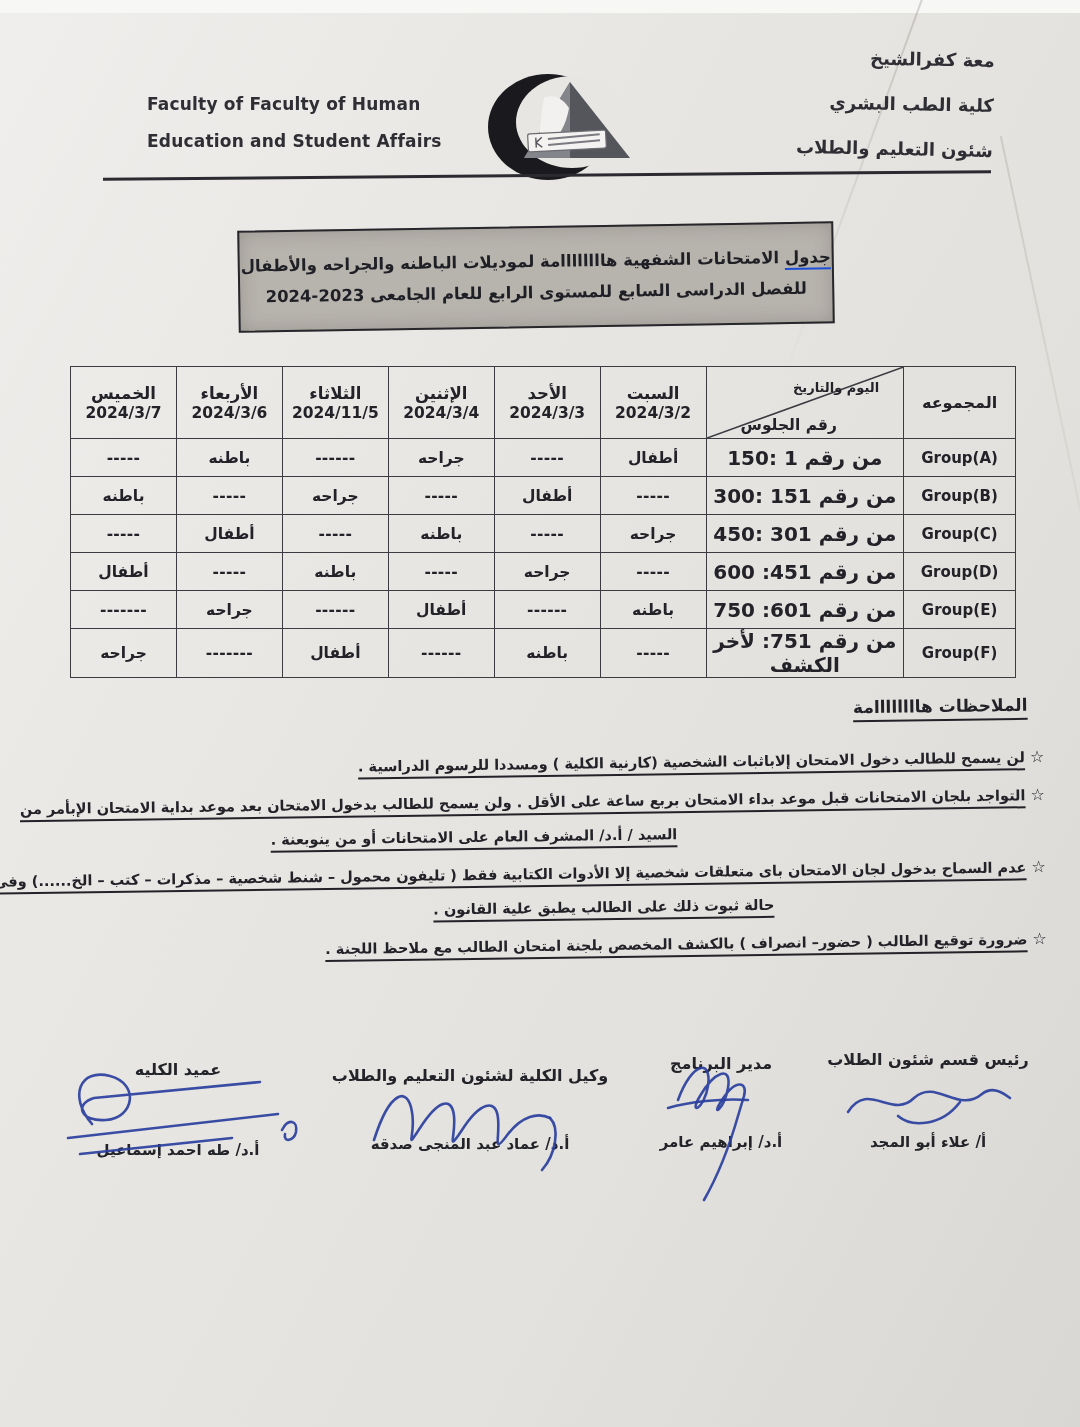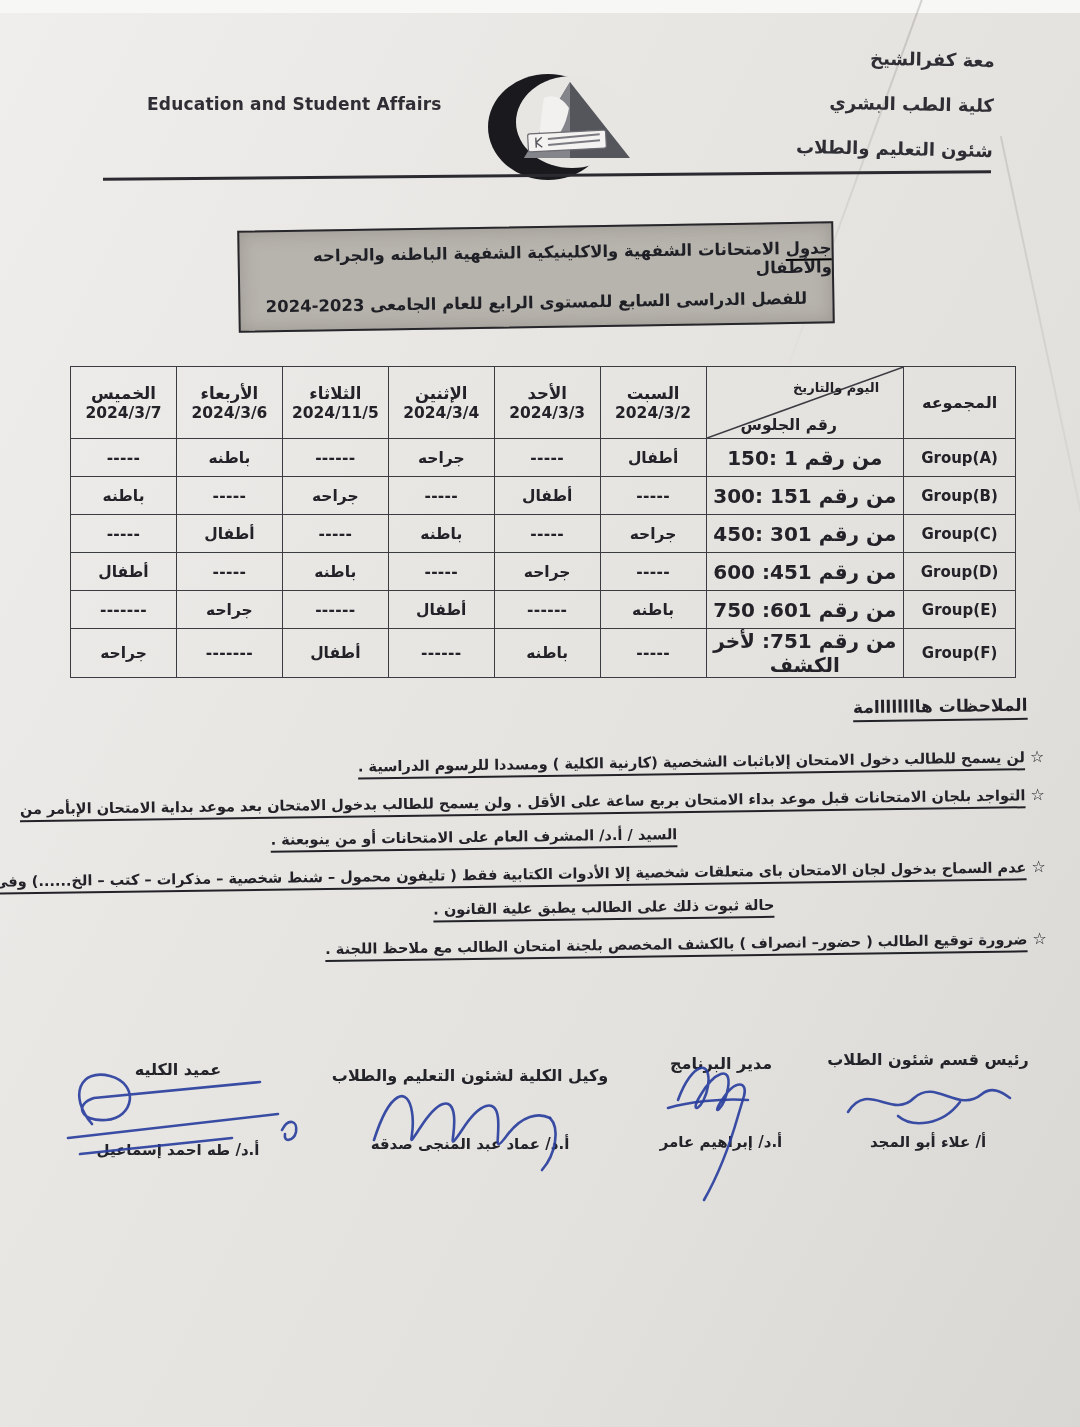--- a/index.html
+++ b/index.html
@@ -24,21 +24,21 @@
                    transform:rotate(1.2deg); }
   .rule { position:absolute; left:103px; top:174px; width:888px; height:3px; background:#2a2a30;
           transform:rotate(-0.5deg); }
 
   
   .title-box { position:absolute; left:238px; top:226px; width:596px; height:102px;
                background:#b7b3ad; border:2px solid #26262b; transform:rotate(-0.9deg);
                direction:rtl; display:flex; flex-direction:column; align-items:center;
                justify-content:center; gap:12px; font-weight:bold; font-size:16.5px;
                color:#1f1f26; box-shadow:inset 0 0 18px rgba(70,66,60,.25); }
-  .title-line1 .lead { border-bottom:2px solid #000000; padding-bottom:1px; }
+  .title-line1 .lead { border-bottom:2px solid #1d4ed8; padding-bottom:1px; }
 
   
   .sched { position:absolute; left:70px; top:366px; width:946px; border-collapse:collapse;
            direction:rtl; color:#222228; }
   .sched th, .sched td { border:1.7px solid #3b3b42; text-align:center; vertical-align:middle;
                          font-weight:bold; padding:0; }
   .sched thead th { height:72px; }
   .sched tbody tr { height:38px; }
   .w-group { width:112px; }
   .w-seat  { width:198px; }
@@ -93,20 +93,21 @@
 </style>
 </head>
 <body>
 
 <div class="page">
   <div class="scan-strip"></div>
   <div class="fold1"></div>
   <div class="fold2"></div>
 
   <div class="letterhead-en">
+    <div>Faculty of Faculty of Human</div>
     <div>Education and Student Affairs</div>
   </div>
 
   <div class="logo">
     <svg viewBox="0 0 166 114" width="166" height="114">
       <ellipse cx="66" cy="57" rx="60" ry="53" fill="#1a1a1e"></ellipse>
       <ellipse cx="90" cy="52" rx="56" ry="46" fill="#e8e6e3"></ellipse>
       <polygon points="88,12 148,88 42,88" fill="#55555c"></polygon>
       <polygon points="88,12 88,88 42,88" fill="#84848b"></polygon>
       <path d="M62 28 C 57 54, 60 72, 50 82 C 70 78, 83 62, 87 38 C 80 27, 70 24, 62 28 Z" fill="#f2f1ef"></path>
@@ -119,21 +120,21 @@
 
   <div class="letterhead-ar">
     <div>معة كفرالشيخ</div>
     <div>كلية الطب البشري</div>
     <div>شئون التعليم والطلاب</div>
   </div>
 
   <div class="rule"></div>
 
   <div class="title-box">
-    <div class="title-line1"><span class="lead">جدول</span><span> الامتحانات الشفهية والاكلينيكية الشفهية الباطنه والجراحه والأطفال</span></div>
+    <div class="title-line1"><span class="lead">جدول</span><span> الامتحانات الشفهية هاااااااامة لموديلات الباطنه والجراحه والأطفال</span></div>
     <div class="title-line2">للفصل الدراسى السابع للمستوى الرابع للعام الجامعى 2023‏-‏2024</div>
   </div>
 
   <table class="sched" dir="rtl">
     <thead>
       <tr>
         <th class="w-group c-grouphead">المجموعه</th>
         <th class="w-seat c-diag">
           <svg class="diag-svg" viewBox="0 0 198 72" preserveAspectRatio="none">
               <line x1="0" y1="72" x2="198" y2="0" stroke="#3b3b42" stroke-width="1.6"></line>

